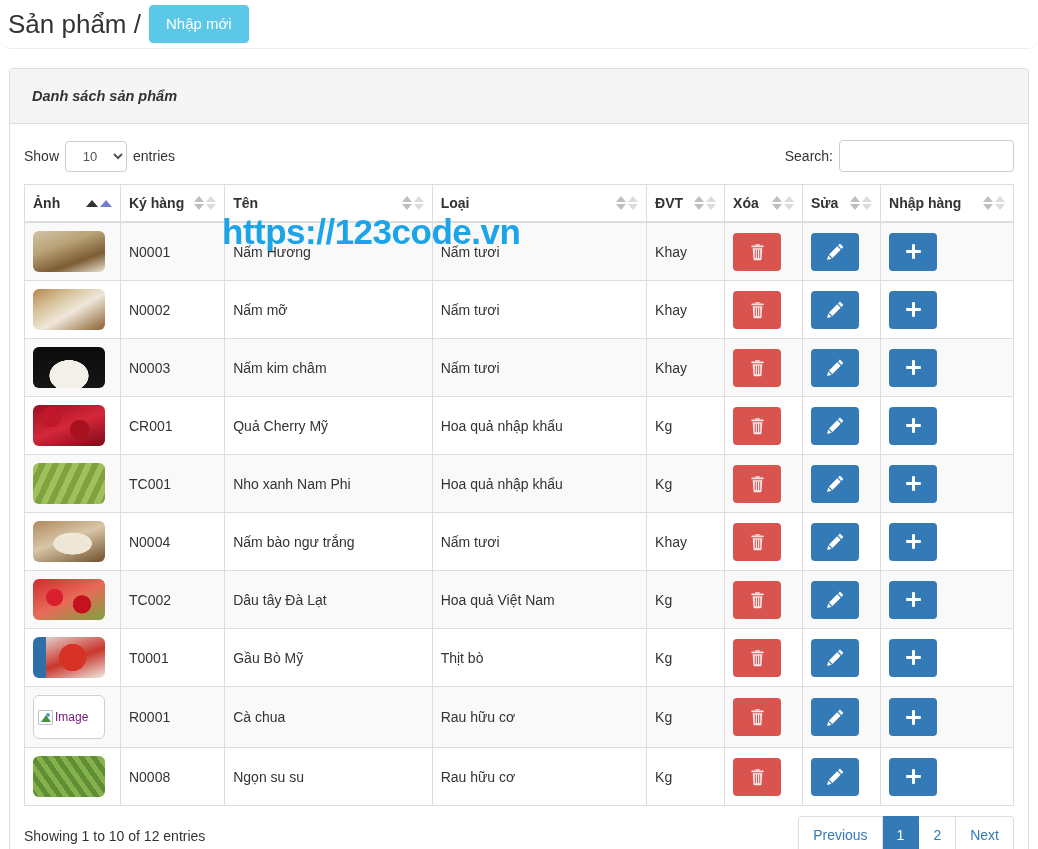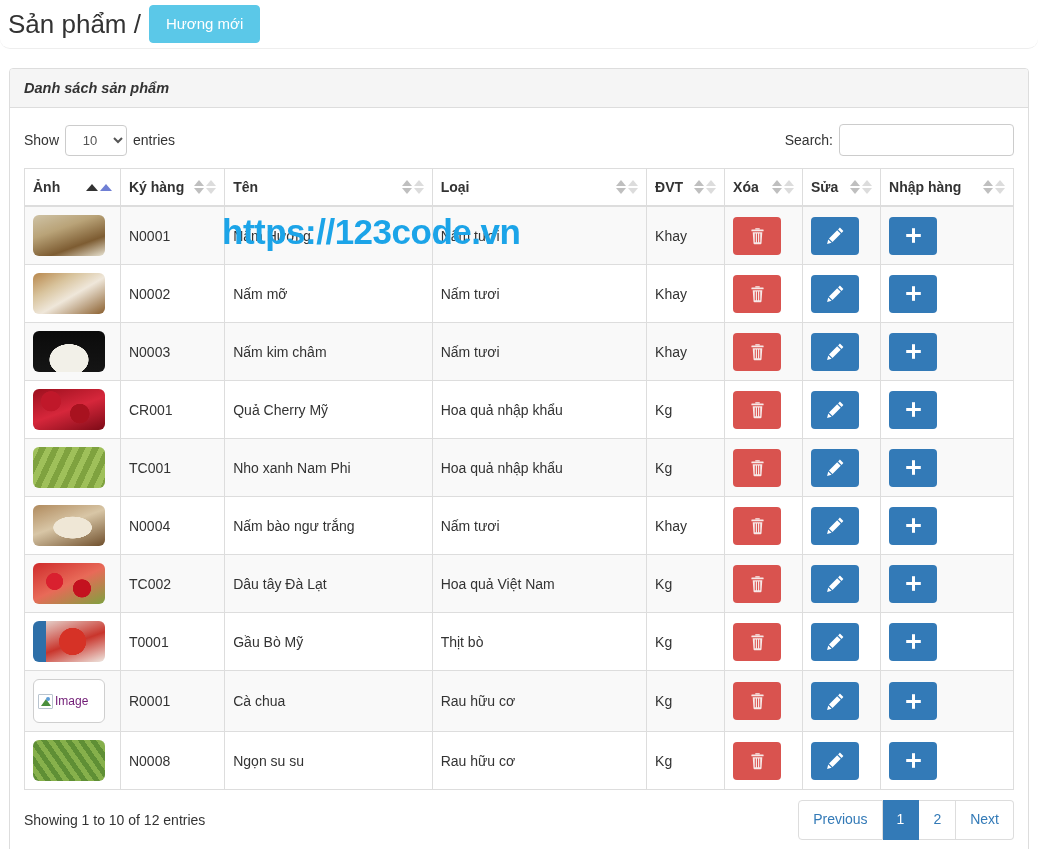--- a/index.html
+++ b/index.html
@@ -50,21 +50,21 @@
     border-radius: 4px;
     background: #ffffff;
   }
   .panel-heading {
     background: #f5f5f5;
     border-bottom: 1px solid #dddddd;
     border-radius: 3px 3px 0 0;
     padding: 11px 14px;
   }
   .panel-title {
-    margin: 0;
+    margin: 8px;
     font-size: 14.5px;
     font-weight: bold;
     font-style: italic;
     color: #333;
   }
   .panel-body { padding: 14px 14px 10px 14px; }
 
   
   .dt-top {
     display: flex;
@@ -245,21 +245,21 @@
     font-family: "Liberation Sans", sans-serif;
   }
 </style>
 </head>
 <body>
 
 <div class="page">
 
   <div class="page-header">
     <h1 class="page-title">Sản phẩm /</h1>
-    <button class="btn-add-new">Hương mới</button>
+    <button class="btn-add-new">Nhập mới</button>
   </div>
 
   <div class="panel">
     <div class="panel-heading">
       <h3 class="panel-title">Danh sách sản phẩm</h3>
     </div>
     <div class="panel-body">
 
       <div class="dt-top">
         <div class="dt-length">

